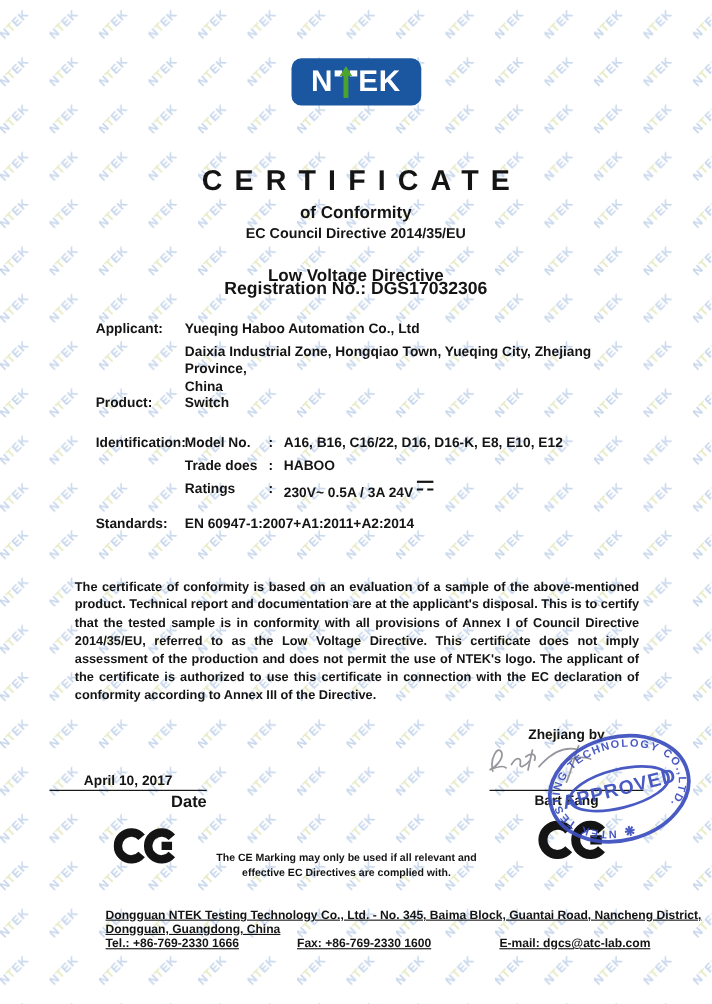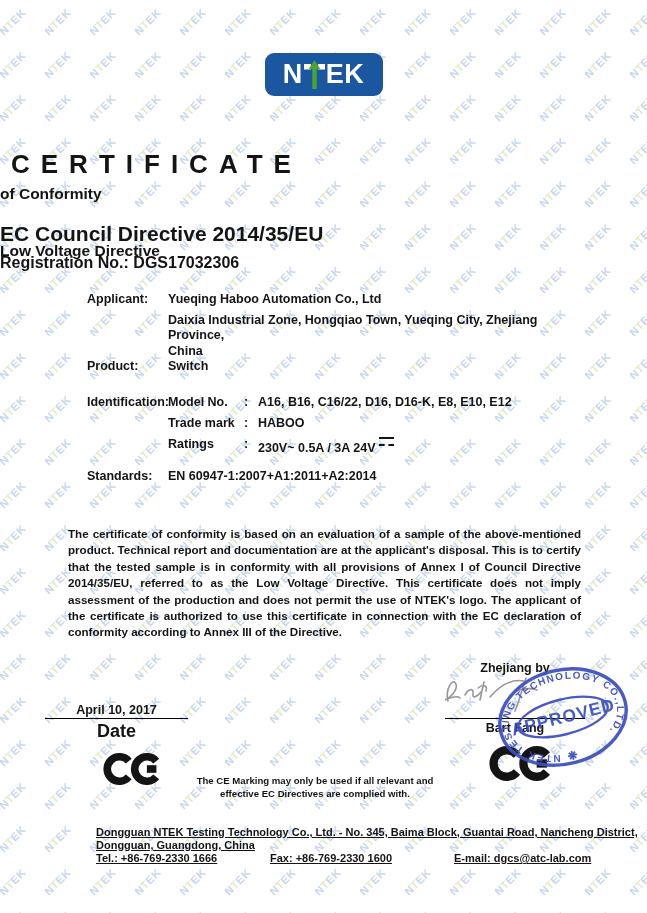--- a/index.html
+++ b/index.html
@@ -12,24 +12,24 @@
   .abs { position:absolute; z-index:1; }
 
   
   .logo { top:53px; left:50%; transform:translateX(-50%); width:118px; height:43px;
           background:#1a57a0; border-radius:9px; display:flex; align-items:center;
           justify-content:center; }
   .logo span.lt { color:#fff; font-size:27px; line-height:1; letter-spacing:0.5px; }
   .logo svg { display:block; margin:0 1px; }
 
   
-  .ctr { left:0; width:647px; text-align:left; }
+  .ctr { left:0; width:647px; text-align:center; }
   .title { top:149px; font-size:26px; letter-spacing:11px; text-indent:11px; }
   .sub1  { top:185px; font-size:15.5px; }
-  .sub2  { top:204px; font-size:21px;margin-top:18px; }
+  .sub2  { top:204px; font-size:13px; }
   .sub3  { top:222px; font-size:15.5px;margin-top:20px; }
   .reg   { top:254px; font-size:16px; }
 
   
   .flabel { left:87px;  font-size:12.5px; }
   .fval   { left:168px; font-size:12.5px; }
   .addr   { line-height:15.5px; }
   .addr .nm { margin-bottom:5px; }
   .idrows { line-height:15px; }
   .idrow  { display:flex; height:21px; }
@@ -43,21 +43,21 @@
 
   
   .certby   { left:445px; top:661px; width:140px; text-align:center; font-size:12.5px; }
   .sig      { left:438px; top:669px; z-index:2; }
   .sigline  { left:445px; top:718px; width:140px; border-top:1.5px solid #000; }
   .signer   { left:445px; top:721px; width:140px; text-align:center; font-size:12.5px; }
   .stamp    { left:487px; top:659px; z-index:3; opacity:0.93; }
 
   .dateval  { left:45px; top:703px; width:143px; text-align:center; font-size:12.5px; }
   .dateline { left:45px; top:718px; width:143px; border-top:1.5px solid #000; }
-  .datelab  { left:45px; top:721px; width:143px; text-align:center; font-size:18px; }
+  .datelab  { left:45px; top:721px; width:143px; text-align:right; font-size:15px; }
 
   .ce-left  { left:103px; top:747px; }
   .ce-right { left:489px; top:740px; }
   .cenote   { left:175px; top:751px; width:280px; text-align:center; font-size:9.6px;
               line-height:12.5px; white-space:nowrap;margin-top:24px; }
 
   .footer { left:96px; top:826px; width:500px; font-size:11px; line-height:13px;text-decoration:underline; }
   .footer .l1 { white-space:nowrap; }
   .contacts { display:flex; }
   .contacts .tel { width:174px; }
@@ -107,21 +107,21 @@
   <div class="abs fval" style="top:359px">Switch</div>
 
   <div class="abs flabel" style="top:395px">Identification:</div>
   <div class="abs fval idrows" style="top:395px; width:415px">
     <div class="idrow">
       <span class="sl">Model No.</span>
       <span class="cl">:</span>
       <span>A16, B16, C16/22, D16, D16-K, E8, E10, E12</span>
     </div>
     <div class="idrow">
-      <span class="sl">Trade mark</span>
+      <span class="sl">Trade does</span>
       <span class="cl">:</span>
       <span>HABOO</span>
     </div>
     <div class="idrow">
       <span class="sl">Ratings</span>
       <span class="cl">:</span>
       <span><span>230V~ 0.5A / 3A 24V</span><span class="dc"></span></span>
     </div>
   </div>
 

